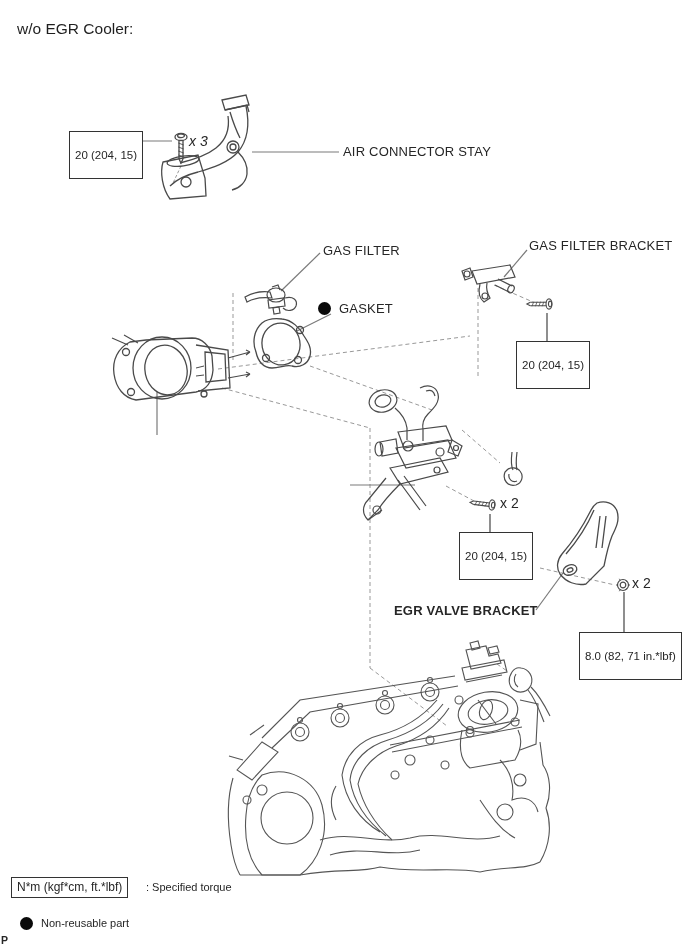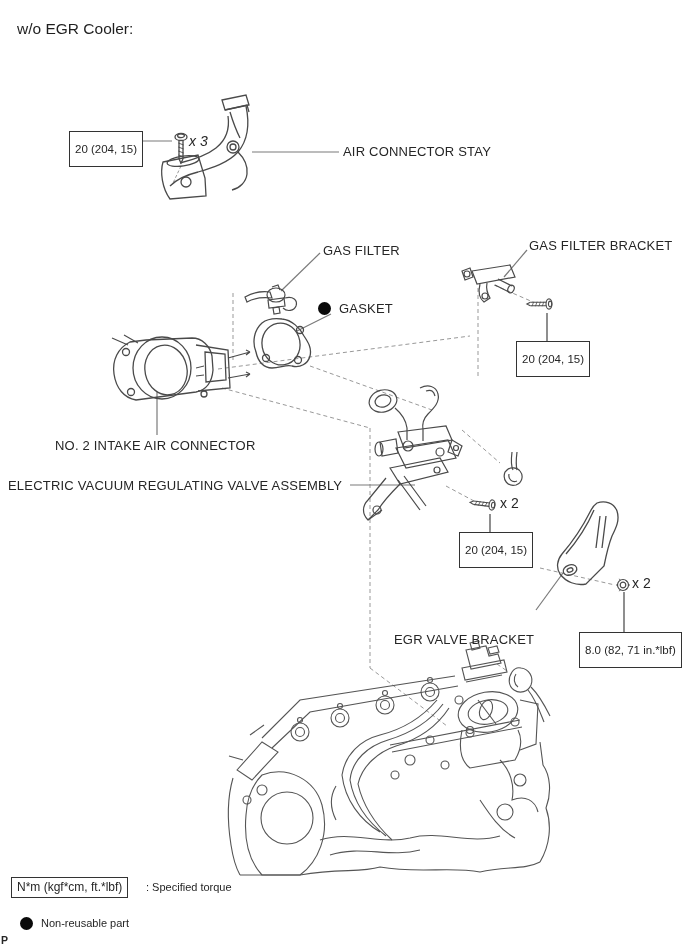--- a/index.html
+++ b/index.html
@@ -5,21 +5,21 @@
   html,body{margin:0;padding:0;background:#ffffff;}
   .page{
     position:relative;width:682px;height:952px;background:#ffffff;
     font-family:"Liberation Sans", sans-serif;color:#231f20;overflow:hidden;
   }
   .heading{position:absolute;font-size:15.5px;color:#1f1f1f;}
   .part-label{position:absolute;font-size:13px;letter-spacing:.2px;white-space:nowrap;color:#262626;}
   .qty{position:absolute;font-size:14px;white-space:nowrap;color:#262626;}
   .torque-box{
     position:absolute;border:1px solid #333;background:#fff;
-    font-size:11.5px;padding:10px 5px;white-space:nowrap;color:#262626;line-height:14px;
+    font-size:11.5px;padding:16px 5px;white-space:nowrap;color:#262626;line-height:14px;
   }
   .dot{position:absolute;width:13px;height:13px;border-radius:50%;background:#0a0a0a;}
   .legend-box{
     position:absolute;border:1px solid #333;background:#fff;
     font-size:12px;padding:2px 5px;white-space:nowrap;color:#262626;line-height:15px;
   }
   .legend-text{position:absolute;font-size:11px;white-space:nowrap;color:#262626;}
   .page-marker{position:absolute;font-size:10.5px;font-weight:600;color:#262626;}
   svg{position:absolute;left:0;top:0;}
 </style>
@@ -255,27 +255,25 @@
 
   <div class="part-label" style="left:343px;top:144px;">AIR CONNECTOR STAY</div>
   <div class="part-label" style="left:323px;top:243px;">GAS FILTER</div>
   <div class="part-label" style="left:529px;top:238px;">GAS FILTER BRACKET</div>
 
   <div class="dot" style="left:318px;top:302px;"></div>
   <div class="part-label" style="left:339px;top:301px;">GASKET</div>
 
   <div class="torque-box" style="left:516px;top:341px;">20 (204, 15)</div>
 
-  <div class="part-label" style="left:55px;top:438px;">NO. 2 INTAKE AIR CONNECTOR</div>
-  <div class="part-label" style="left:8px;top:478px;">ELECTRIC VACUUM REGULATING VALVE ASSEMBLY</div>
 
   <div class="qty" style="left:500px;top:495px;">x 2</div>
   <div class="torque-box" style="left:459px;top:532px;">20 (204, 15)</div>
 
-  <div class="part-label" style="left:394px;top:632px;">EGR VALVE BRACKET</div>
+  <div class="part-label" style="left:394px;top:603px;font-weight:bold;">EGR VALVE BRACKET</div>
   <div class="qty" style="left:632px;top:575px;">x 2</div>
   <div class="torque-box" style="left:579px;top:632px;">8.0 (82, 71 in.*lbf)</div>
 
   <div class="legend-box" style="left:11px;top:877px;">N*m (kgf*cm, ft.*lbf)</div>
   <div class="legend-text" style="left:146px;top:881px;">: Specified torque</div>
 
   <div class="dot" style="left:20px;top:917px;"></div>
   <div class="legend-text" style="left:41px;top:917px;">Non-reusable part</div>
 
   <div class="page-marker" style="left:1px;top:934px;">P</div>

